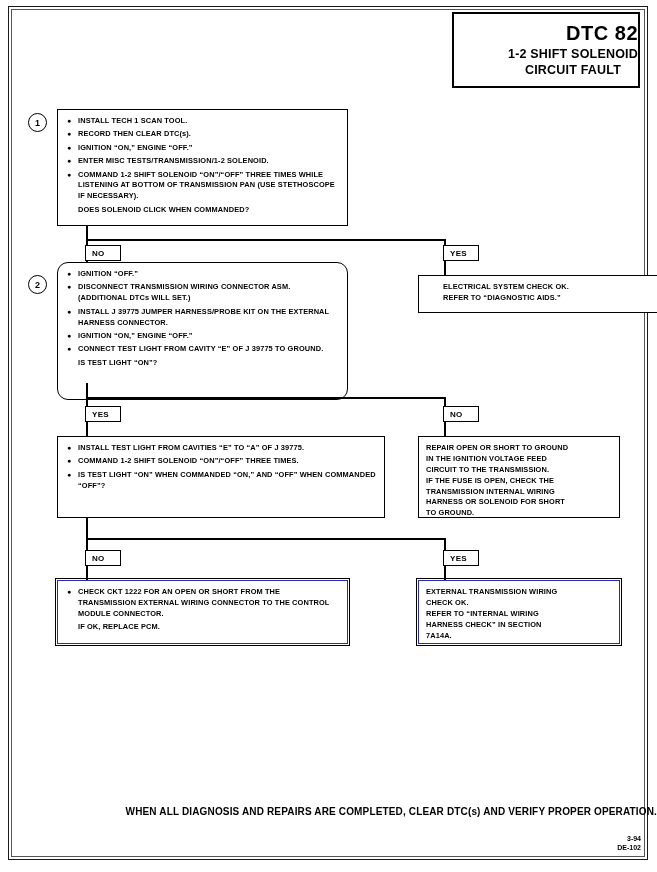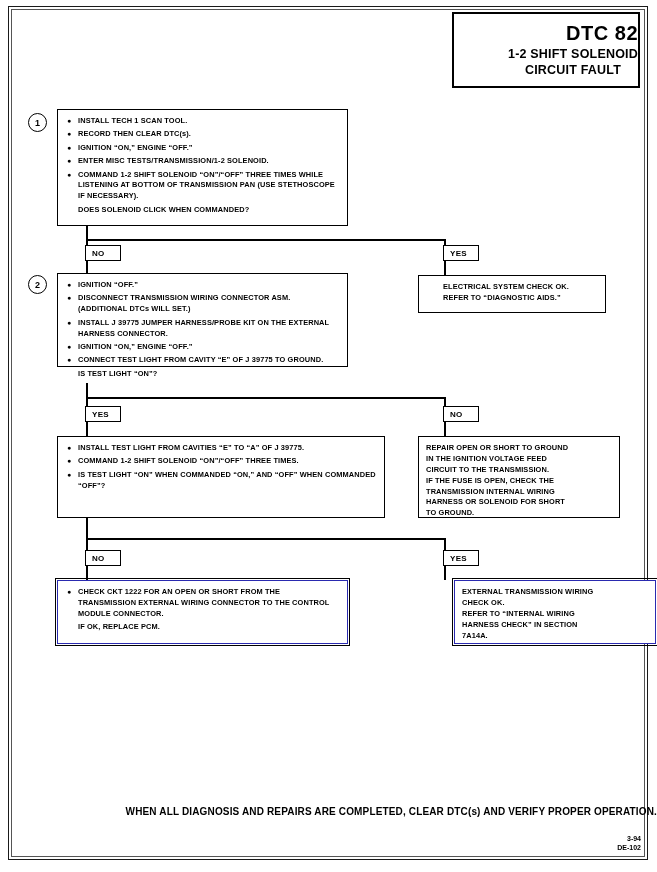--- a/index.html
+++ b/index.html
@@ -212,30 +212,30 @@
   <div class="hline" style="left:86px; top:239px; width:360px;"></div>
   <div class="vline" style="left:86px; top:239px; height:12px;"></div>
   <div class="vline" style="left:444px; top:239px; height:12px;"></div>
 
   <div class="branch-label" style="left:78px; top:245px;">NO</div>
   <div class="branch-label" style="left:436px; top:245px;">YES</div>
 
   <div class="vline" style="left:86px; top:261px; height:12px;"></div>
   <div class="vline" style="left:444px; top:261px; height:14px;"></div>
 
-  <div class="box" style="left:418px; top:275px; width:188px; height:38px;padding-left:24px;">
+  <div class="box" style="left:418px; top:275px; width:240px; height:38px;padding-left:24px;">
     <p>ELECTRICAL SYSTEM CHECK OK.</p>
     <p>REFER TO “DIAGNOSTIC AIDS.”</p>
   </div>
 
   <div class="step-circle" style="left:28px; top:275px;">
       <span>2</span>
     </div>
 
-  <div class="box" style="left:57px; top:273px; width:291px; height:94px;">
+  <div class="box" style="left:57px; top:262px; width:291px; height:138px;border-radius:11px;">
     <ul>
       <li><span class="bullet">●</span><span>IGNITION “OFF.”</span></li>
       <li><span class="bullet">●</span><span>DISCONNECT TRANSMISSION WIRING CONNECTOR ASM. (ADDITIONAL DTCs WILL SET.)</span></li>
       <li><span class="bullet">●</span><span>INSTALL J 39775 JUMPER HARNESS/PROBE KIT ON THE EXTERNAL HARNESS CONNECTOR.</span></li>
       <li><span class="bullet">●</span><span>IGNITION “ON,” ENGINE “OFF.”</span></li>
       <li><span class="bullet">●</span><span>CONNECT TEST LIGHT FROM CAVITY “E” OF J 39775 TO GROUND.</span></li>
       <li class="nobullet">IS TEST LIGHT “ON”?</li>
     </ul>
   </div>
 
@@ -279,21 +279,21 @@
   <div class="vline" style="left:86px; top:566px; height:14px;"></div>
   <div class="vline" style="left:444px; top:566px; height:14px;"></div>
 
   <div class="box blue" style="left:57px; top:580px; width:291px; height:64px;">
     <ul>
       <li><span class="bullet">●</span><span>CHECK CKT 1222 FOR AN OPEN OR SHORT FROM THE TRANSMISSION EXTERNAL WIRING CONNECTOR TO THE CONTROL MODULE CONNECTOR.</span></li>
       <li class="nobullet">IF OK, REPLACE PCM.</li>
     </ul>
   </div>
 
-  <div class="box blue" style="left:418px; top:580px; width:202px; height:64px;margin-left:36px;">
+  <div class="box blue" style="left:418px; top:580px; width:202px; height:64px;">
     <p>EXTERNAL TRANSMISSION WIRING</p>
     <p>CHECK OK.</p>
     <p>REFER TO “INTERNAL WIRING</p>
     <p>HARNESS CHECK” IN SECTION</p>
     <p>7A14A.</p>
   </div>
 
   <div class="footer-note">WHEN ALL DIAGNOSIS AND REPAIRS ARE COMPLETED, CLEAR DTC(s) AND VERIFY PROPER OPERATION.</div>
 
   <div class="page-num">

